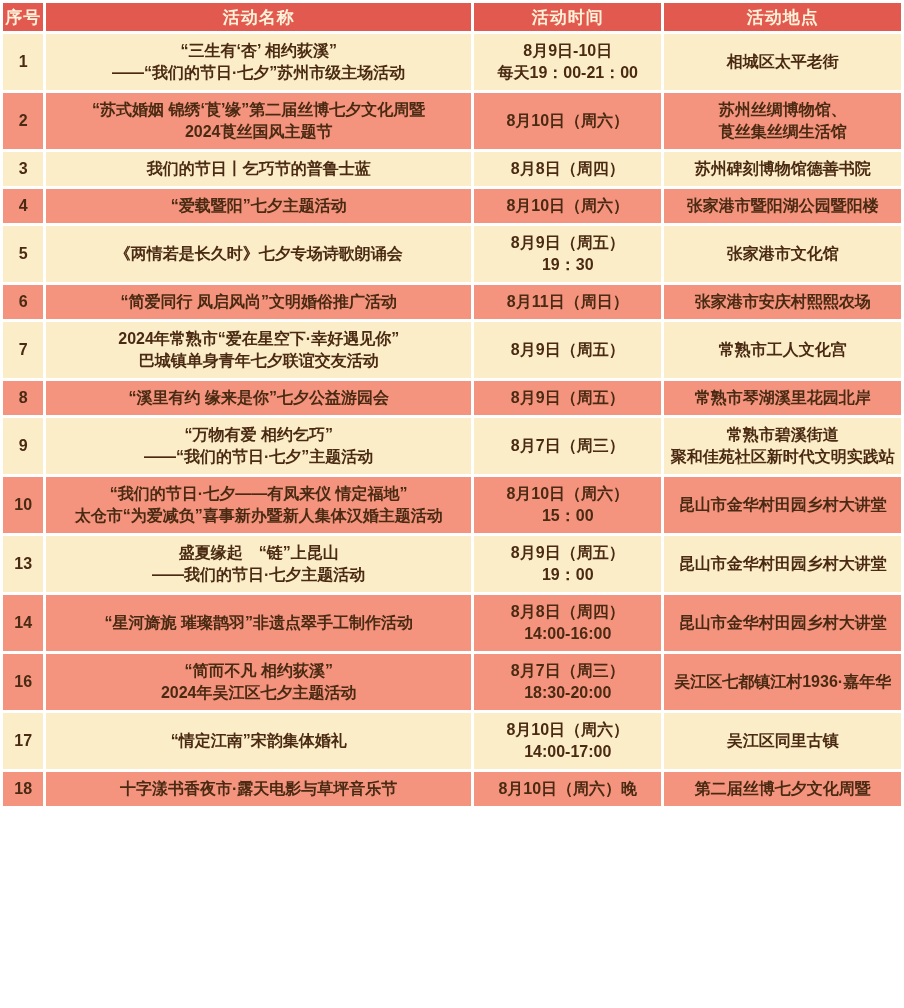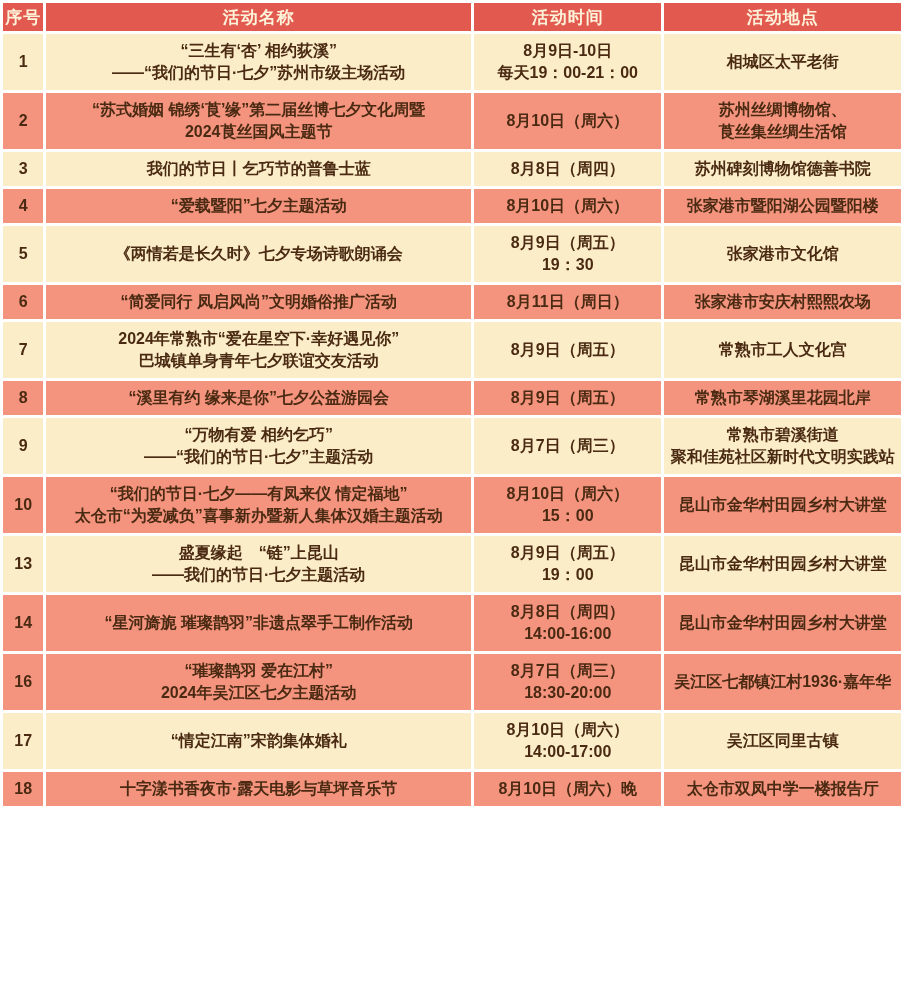--- a/index.html
+++ b/index.html
@@ -220,21 +220,21 @@
           <span class="line">8月8日（周四）</span>
           <span class="line">14:00-16:00</span>
         </td>
     <td>
           <span class="line">昆山市金华村田园乡村大讲堂</span>
         </td>
   </tr>
       <tr class="even">
     <td>16</td>
     <td>
-          <span class="line">“璀璨鹊羽 爱在江村”</span>
+          <span class="line">“简而不凡 相约荻溪”</span>
           <span class="line">2024年吴江区七夕主题活动</span>
         </td>
     <td>
           <span class="line">8月7日（周三）</span>
           <span class="line">18:30-20:00</span>
         </td>
     <td>
           <span class="line">吴江区七都镇江村1936·嘉年华</span>
         </td>
   </tr>
@@ -253,17 +253,17 @@
   </tr>
       <tr class="even">
     <td>18</td>
     <td>
           <span class="line">十字漾书香夜市·露天电影与草坪音乐节</span>
         </td>
     <td>
           <span class="line">8月10日（周六）晚</span>
         </td>
     <td>
-          <span class="line">太仓市双凤中学一楼报告厅</span>
+          <span class="line">第二届丝博七夕文化周暨</span>
         </td>
   </tr>
     </tbody>
 </table>
 
 </body></html>

